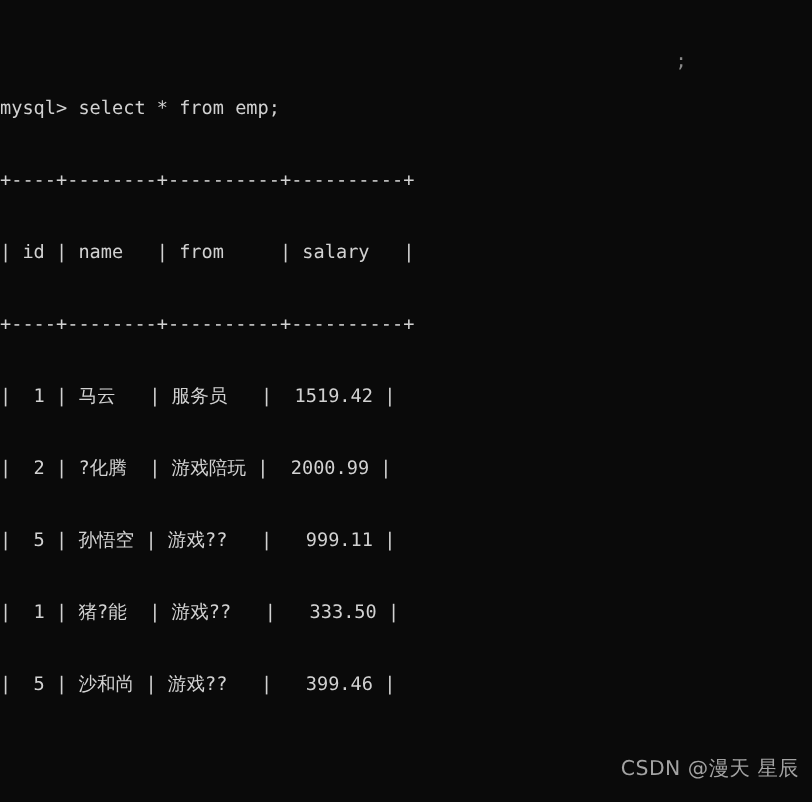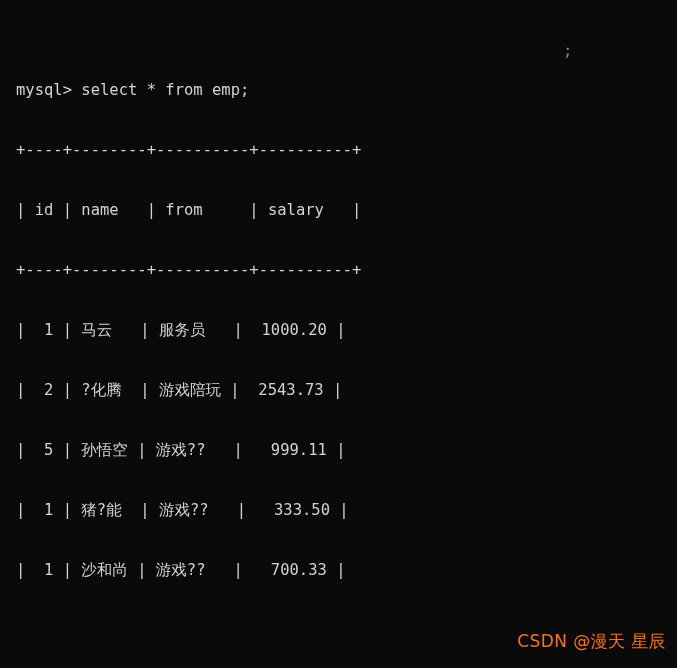--- a/index.html
+++ b/index.html
@@ -27,29 +27,28 @@
     font-family: "DejaVu Sans Mono", "Liberation Mono", monospace;
     font-size: 15.5px;
     line-height: 20px;
     color: #d2d2d2;
     tab-size: 8;
   }
   .line {
     white-space: pre;
     height: 20px;
     font-family: "DejaVu Sans Mono", "Liberation Mono", monospace;
-    padding-left: 16px;
   }
   #watermark {
     position: absolute;
     right: 11px;
     bottom: 17px;
     font-family: "DejaVu Sans", "Liberation Sans", sans-serif;
     font-size: 17px;
-    color: #f97316;
+    color: #a3a3a3;
     letter-spacing: 0.4px;
     white-space: pre;
   }
   #artifact {
     position: absolute;
     left: 563px;
     top: 41px;
     font-family: "DejaVu Sans Mono", "Liberation Mono", monospace;
     font-size: 15.5px;
     line-height: 20px;
@@ -62,25 +61,25 @@
 
 <div id="terminal">
 
   <div id="screen">
 
     
     <div class="line">mysql&gt; select * from emp;</div>
     <div class="line">+----+--------+----------+----------+</div>
     <div class="line">| id | name   | from     | salary   |</div>
     <div class="line">+----+--------+----------+----------+</div>
-    <div class="line">|  1 | 马云   | 服务员   |  1000.20 |</div>
-    <div class="line">|  2 | ?化腾  | 游戏陪玩 |  2543.73 |</div>
+    <div class="line">|  1 | 马云   | 服务员   |  1519.42 |</div>
+    <div class="line">|  2 | ?化腾  | 游戏陪玩 |  2000.99 |</div>
     <div class="line">|  5 | 孙悟空 | 游戏??   |   999.11 |</div>
     <div class="line">|  1 | 猪?能  | 游戏??   |   333.50 |</div>
-    <div class="line">|  1 | 沙和尚 | 游戏??   |   700.33 |</div>
+    <div class="line">|  5 | 沙和尚 | 游戏??   |   399.46 |</div>
     
     
     
 
     
     
     
     
     
     

